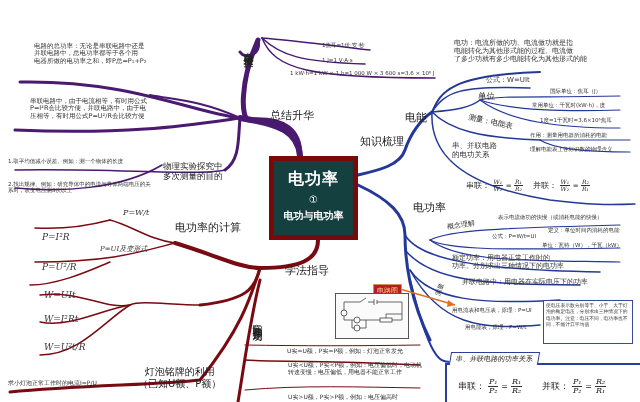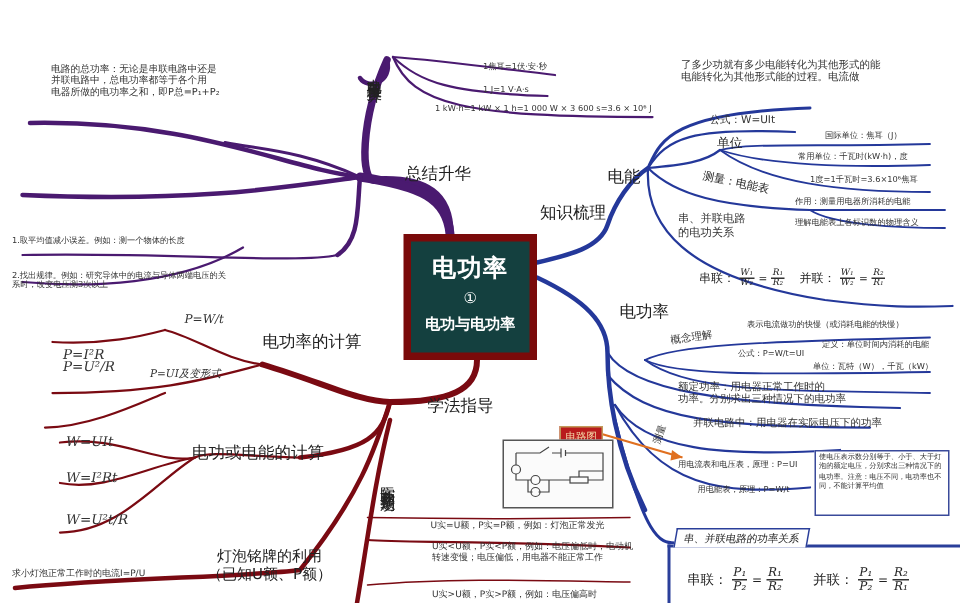--- a/index.html
+++ b/index.html
@@ -91,49 +91,57 @@
 
   <path d="M400 289 L455 305" stroke="#e07020" stroke-width="1.5" fill="none"></path>
   <polygon points="455,305 448,300 447,307" fill="#e07020"></polygon>
 </svg>
 
 <div class="t small" style="left:34px;top:43px;">
   <div>电路的总功率：无论是串联电路中还是</div>
   <div>并联电路中，总电功率都等于各个用</div>
   <div>电器所做的电功率之和，即P总=P₁+P₂</div>
 </div>
+<div class="t small" style="left:30px;top:98px;">
+  <div>串联电路中，由于电流相等，有时用公式</div>
+  <div>P=I²R会比较方便，并联电路中，由于电</div>
+  <div>压相等，有时用公式P=U²/R会比较方便</div>
+</div>
 
 <div class="vert" style="left:241px;top:44px;font-size:10px;">电功单位及换算</div>
 <div class="t tiny" style="left:322px;top:42px;">1焦耳=1伏·安·秒</div>
 <div class="t tiny" style="left:322px;top:57px;">1 J=1 V·A·s</div>
 <div class="t tiny" style="left:290px;top:70px;">1 kW·h=1 kW × 1 h=1 000 W × 3 600 s=3.6 × 10⁶ J</div>
 
 <div class="t big" style="left:270px;top:110px;">总结升华</div>
 <div class="t big" style="left:360px;top:136px;">知识梳理</div>
 
 <div class="t tiny" style="left:8px;top:158px;">1.取平均值减小误差。例如：测一个物体的长度</div>
 <div class="t tiny" style="left:8px;top:181px;width:145px;white-space:normal;">2.找出规律。例如：研究导体中的电流与导体两端电压的关系时，改变电压测3次以上</div>
+<div class="t mid" style="left:163px;top:162px;">
+  <div>物理实验探究中</div>
+  <div>多次测量的目的</div>
+</div>
 
 <div class="center-box">
   <div class="center-inner">
     <div class="center-title">电功率</div>
     <div class="center-num">①</div>
     <div class="center-sub">电功与电功率</div>
   </div>
 </div>
 
 <div class="t big" style="left:175px;top:222px;">电功率的计算</div>
 <div class="t formula" style="left:123px;top:208px;font-size:8px;">P=W/t</div>
 <div class="t formula" style="left:42px;top:232px;font-size:9px;">P=I²R</div>
-<div class="t formula" style="left:42px;top:240px;font-size:9px;">P=U²/R</div>
+<div class="t formula" style="left:42px;top:262px;font-size:9px;">P=U²/R</div>
 <div class="t formula" style="left:100px;top:245px;font-size:7px;">P=UI及变形式</div>
 
 <div class="t big" style="left:285px;top:265px;">学法指导</div>
 
-<div class="t big" style="left:128px;top:296px;">电功或电能的计算</div>
 <div class="t formula" style="left:44px;top:290px;font-size:9px;">W=UIt</div>
 <div class="t formula" style="left:44px;top:314px;font-size:9px;font-style:italic;">W=I²Rt</div>
 <div class="t formula" style="left:44px;top:342px;font-size:9px;">W=U²t/R</div>
 
 <div class="t mid" style="left:138px;top:366px;text-align:center;font-size:10px;">
   <div>灯泡铭牌的利用</div>
   <div>（已知U额、P额）</div>
 </div>
 <div class="t tiny" style="left:8px;top:380px;font-size:6px;">求小灯泡正常工作时的电流I=P/U</div>
 
@@ -154,24 +162,25 @@
       <path d="M24 26 H32 M32 26 H44"></path>
       <rect x="44" y="24" width="12" height="4"></rect>
       <path d="M50 24 V20 H66"></path>
       <path d="M16 26 V34 H19 M23 34 H30 V26"></path>
       <circle cx="21" cy="34" r="3"></circle>
     </g>
   </svg>
 </div>
 
 <div class="t small" style="left:454px;top:39px;font-size:7px;">
+  <div>电功：电流所做的功。电流做功就是指</div>
+  <div>电能转化为其他形式能的过程。电流做</div>
   <div>了多少功就有多少电能转化为其他形式的能</div>
-  <div>电能转化为其他形式能的过程。电流做</div>
-</div>
-<div class="t small" style="left:473px;top:76px;font-size:7px;">公式：W=UIt</div>
+</div>
+<div class="t small" style="left:486px;top:76px;font-size:7px;">公式：W=UIt</div>
 <div class="t mid" style="left:478px;top:92px;">单位</div>
 <div class="t tiny" style="left:550px;top:88px;">国际单位：焦耳（J）</div>
 <div class="t tiny" style="left:532px;top:102px;">常用单位：千瓦时(kW·h)，度</div>
 <div class="t tiny" style="left:540px;top:117px;">1度=1千瓦时=3.6×10⁶焦耳</div>
 <div class="t mid" style="left:468px;top:118px;transform:rotate(12deg);font-size:7.5px;">测量：电能表</div>
 <div class="t tiny" style="left:530px;top:132px;">作用：测量用电器所消耗的电能</div>
 <div class="t tiny" style="left:530px;top:146px;">理解电能表上各标识数的物理含义</div>
 
 <div class="t big" style="left:405px;top:112px;">电能</div>
 <div class="t small" style="left:452px;top:142px;font-size:7.5px;">

